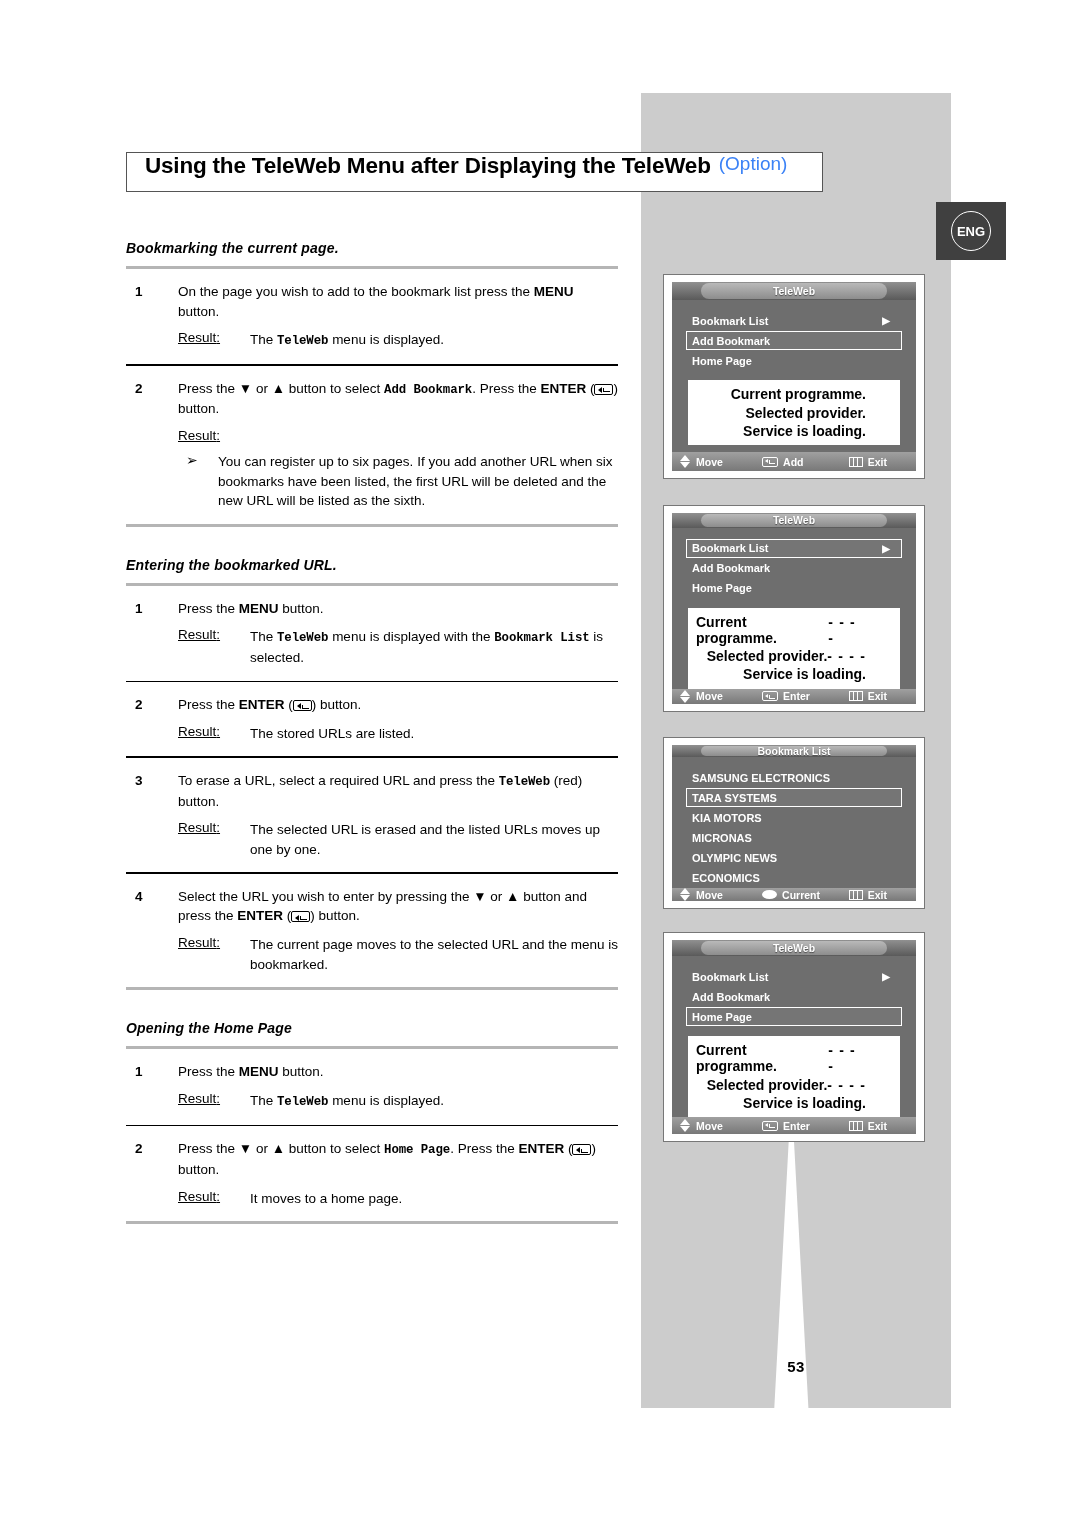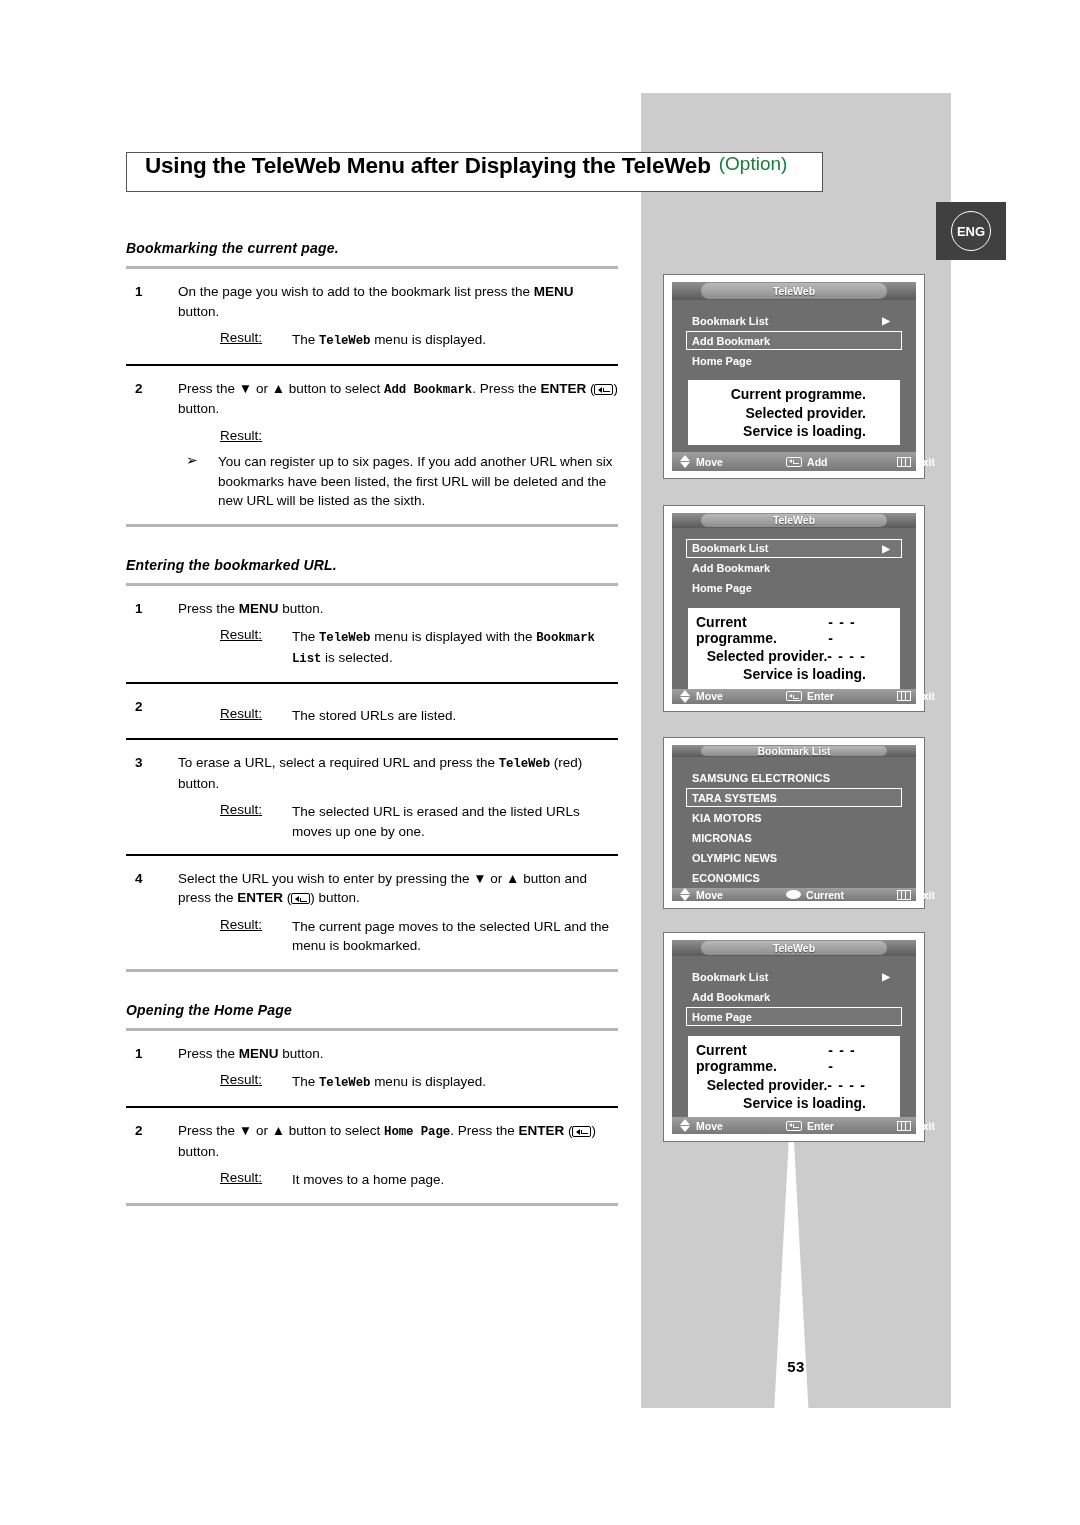--- a/index.html
+++ b/index.html
@@ -54,21 +54,21 @@
     border:1.5px solid #555555;
     display:flex; align-items:flex-start;
     padding-left:18px;
     z-index:5;
   }
   #title-bar .t-main{
     font-size:22.5px; font-weight:bold; color:#000;
     letter-spacing:-0.2px;
   }
   #title-bar .t-opt{
-    font-size:19px; color:#15803d; margin-left:8px;
+    font-size:19px; color:#3b82f6; margin-left:8px;
   }
 
   
   #content{
     position:absolute;
     left:126px; top:240px;
     width:492px;
   }
   .sec-head{
     font-size:14px; font-weight:bold; font-style:italic;
@@ -82,21 +82,21 @@
   .step-num{
     width:52px; flex:0 0 52px;
     font-size:13.5px; font-weight:bold; color:#000;
     text-align:left; padding-left:9px;
     line-height:1.45;
   }
   .step-body{ flex:1; }
   .ln{ font-size:13.5px; color:#000; line-height:1.45; }
   .b{ font-weight:bold; }
   .mono{ font-family:"Liberation Mono", monospace; font-weight:bold; font-size:12.4px; letter-spacing:-0.1px;}
-  .result{ display:flex; margin-top:9px;margin-left:42px; }
+  .result{ display:flex; margin-top:9px; }
   .result .lab{
     width:72px; flex:0 0 72px; font-size:13.5px;
     text-decoration:underline; color:#000;
   }
   .result .lab .nou{ text-decoration:none; }
   .result .val{ flex:1; font-size:13.5px; color:#000; line-height:1.45; }
   .note{ display:flex; margin-top:9px; }
   .note .bullet{
     width:40px; flex:0 0 40px; font-size:14px; color:#000;
     padding-left:8px;
@@ -174,21 +174,21 @@
     display:flex; justify-content:flex-end;
     font-size:14px; font-weight:bold; color:#000;
     padding:1.2px 0;
   }
   .osd-info .row .dash{ color:#000; letter-spacing:1.2px; margin-right:26px; }
   .osd-foot{
     height:19px; margin-top:auto;
     background:linear-gradient(to bottom,#a0a0a0,#787878);
     display:flex; align-items:center;
     padding:0 8px;
-    color:#ffffff; font-size:10.5px; font-weight:bold;gap:24px;
+    color:#ffffff; font-size:10.5px; font-weight:bold;
   }
   .osd-foot .fi{ display:flex; align-items:center; }
   .osd-foot .fi.f1{ flex:0 0 36%; }
   .osd-foot .fi.f2{ flex:0 0 38%; }
   .osd-foot .fi.f3{ flex:1; }
   .gl{ margin-right:5px; display:inline-flex; align-items:center; }
 
   .ico-updown{ width:11px; height:13px; position:relative; }
   .ico-updown::before{
     content:""; position:absolute; left:0; top:0;
@@ -278,20 +278,21 @@
         <div class="result">
           <div class="lab">Result<span class="nou">:</span></div>
           <div class="val"><span>The </span><span class="mono">TeleWeb</span><span> menu is displayed with the </span><span class="mono">Bookmark List</span><span> is selected.</span></div>
         </div>
       </div>
     </div>
     <div class="rule-thin"></div>
     <div class="step">
       <div class="step-num">2</div>
       <div class="step-body">
+        <div class="ln"><span>Press the </span><span class="b">ENTER</span><span> (</span><span class="enterkey"></span><span>) button.</span></div>
         <div class="result">
           <div class="lab">Result<span class="nou">:</span></div>
           <div class="val"><span>The stored URLs are listed.</span></div>
         </div>
       </div>
     </div>
     <div class="rule-thin"></div>
     <div class="step">
       <div class="step-num">3</div>
       <div class="step-body">

